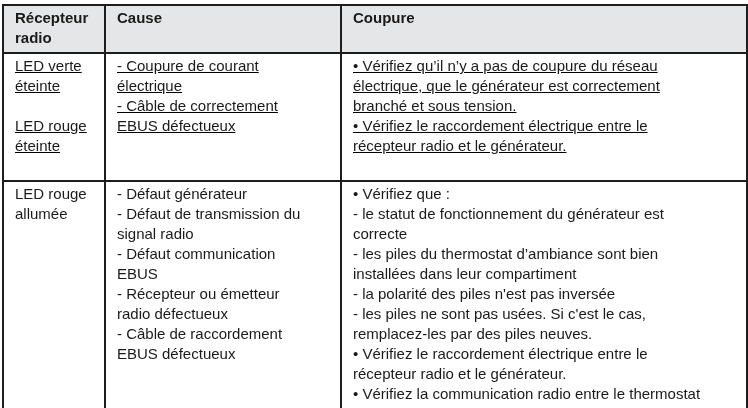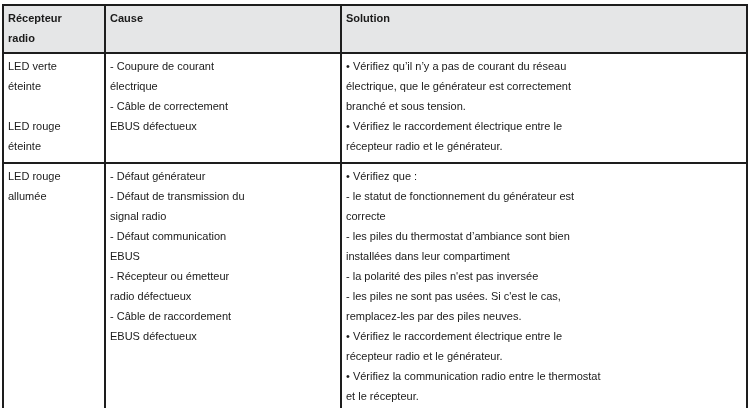--- a/index.html
+++ b/index.html
@@ -21,65 +21,65 @@
     width: 744px;
     margin: 4px 2px 0 2px;
   }
   .tbl col.c1 { width: 102px; }
   .tbl col.c2 { width: 236px; }
   .tbl col.c3 { width: 406px; }
   .tbl th, .tbl td {
     border: 2px solid #1d1d1d;
     vertical-align: top;
     text-align: left;
-    padding: 2px 8px 4px 4px;
-    font-size: 11px;
+    padding: 2px 8px 4px 11px;
+    font-size: 15px;
     line-height: 20px;
     color: #1a1a1a;
     white-space: pre-line;
     overflow: hidden;
   }
   .tbl th {
     background: #e5e6e7;
     font-weight: bold;
   }
   tr.hdr    { height: 42px; }
-  tr.row-0  { height: 110px; }
+  tr.row-0  { height: 128px; text-decoration: underline; }
   tr.row-1  { height: 247px; }
 </style>
 </head>
 <body>
 
 <div class="page">
   <table class="tbl">
     <colgroup>
       <col class="c1">
       <col class="c2">
       <col class="c3">
     </colgroup>
     <thead>
       <tr class="hdr">
         <th>Récepteur
 radio</th>
         <th>Cause</th>
-        <th>Solution</th>
+        <th>Coupure</th>
       </tr>
     </thead>
     <tbody>
       <tr class="row-0">
         <td>LED verte
 éteinte
 
 LED rouge
 éteinte</td>
         <td>- Coupure de courant
 électrique
 - Câble de correctement
 EBUS défectueux</td>
-        <td>• Vérifiez qu’il n’y a pas de courant du réseau
+        <td>• Vérifiez qu’il n’y a pas de coupure du réseau
 électrique, que le générateur est correctement
 branché et sous tension.
 • Vérifiez le raccordement électrique entre le
 récepteur radio et le générateur.</td>
       </tr>
       <tr class="row-1">
         <td>LED rouge
 allumée</td>
         <td>- Défaut générateur
 - Défaut de transmission du

